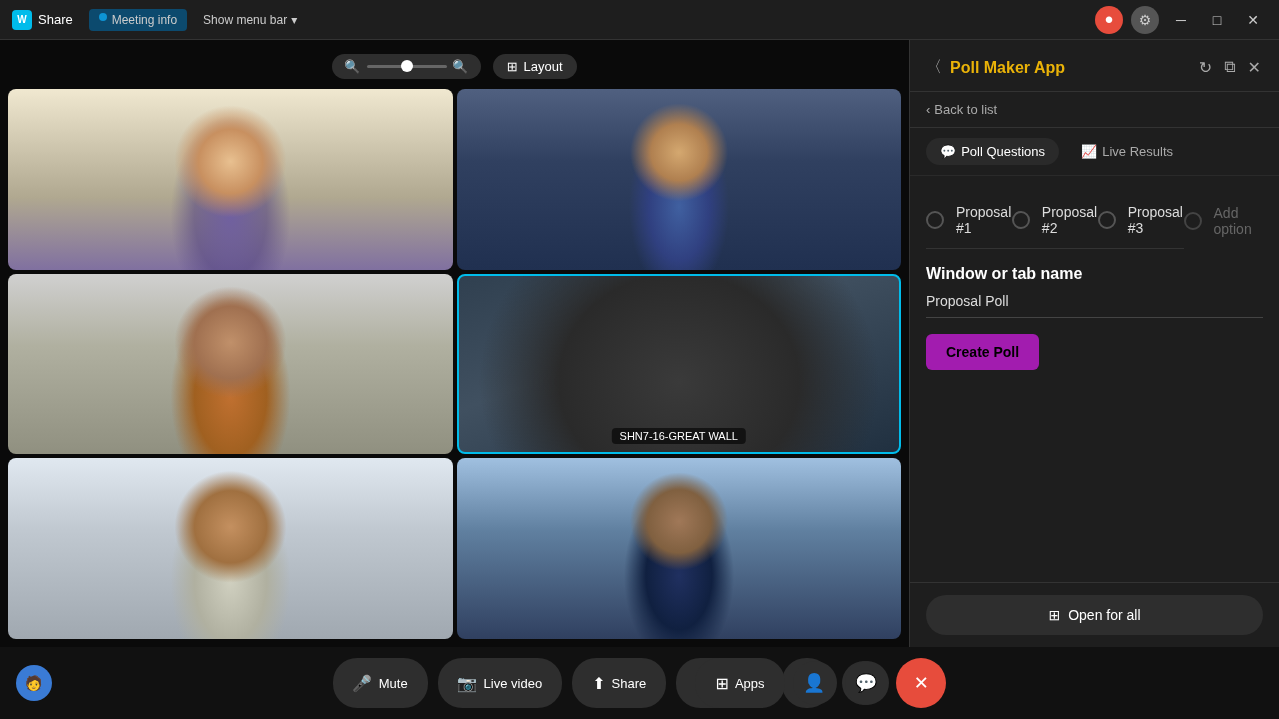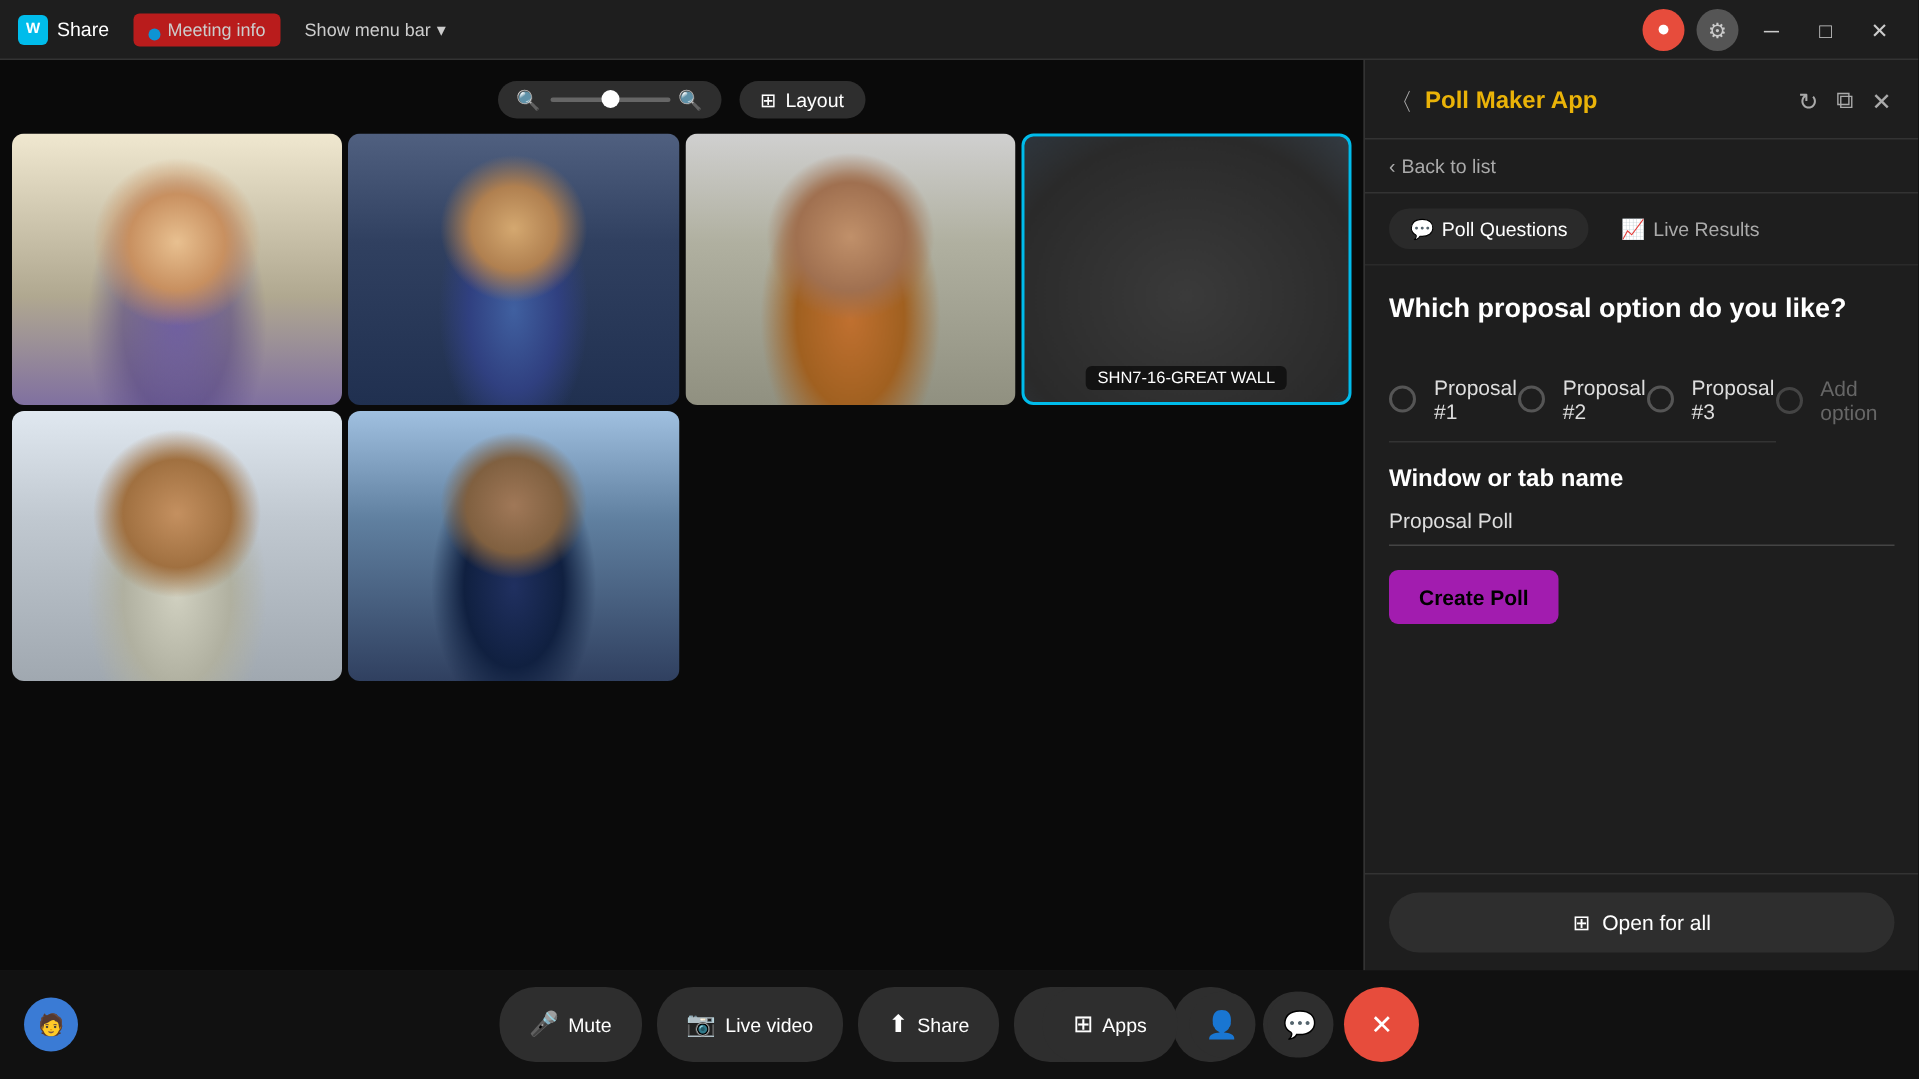--- a/index.html
+++ b/index.html
@@ -39,23 +39,23 @@
       border-radius: 4px;
       display: flex;
       align-items: center;
       justify-content: center;
       font-size: 10px;
       color: #fff;
       font-weight: bold;
     }
     .titlebar-meeting {
       display: flex;
-      align-items: flex-end;
+      align-items: flex-start;
       gap: 5px;
-      background: #b91c1c;
+      background: #0c4a6e;
       padding: 4px 10px;
       border-radius: 4px;
       color: #ccc;
       font-size: 12px;
       cursor: pointer;
     }
     .meeting-dot {
       width: 8px; height: 8px;
       background: #0d94d4;
       border-radius: 50%;
@@ -144,21 +144,21 @@
       padding: 5px 14px;
       border-radius: 20px;
       color: #fff;
       font-size: 13px;
       cursor: pointer;
     }
 
     .video-grid {
       flex: 1;
       display: grid;
-      grid-template-columns: 1fr 1fr 1fr 1fr;
+      grid-template-columns: 1fr 1fr;
       grid-template-rows: 1fr 1fr 1fr;
       gap: 4px;
     }
 
     .video-cell {
       background: #2a2a2a;
       border-radius: 8px;
       overflow: hidden;
       position: relative;
     }
@@ -543,21 +543,20 @@
         <span>💬</span>
         <span>Poll Questions</span>
       </div>
       <div class="panel-tab">
         <span>📈</span>
         <span>Live Results</span>
       </div>
     </div>
 
     <div class="panel-body">
-      <div class="poll-question">Which proposal option do you like?</div>
 
       <div class="poll-options">
         <div class="poll-option">
           <div class="option-radio"></div>
           <span class="option-label">Proposal #1</span>
         </div>
         <div class="poll-option">
           <div class="option-radio"></div>
           <span class="option-label">Proposal #2</span>
         </div>

